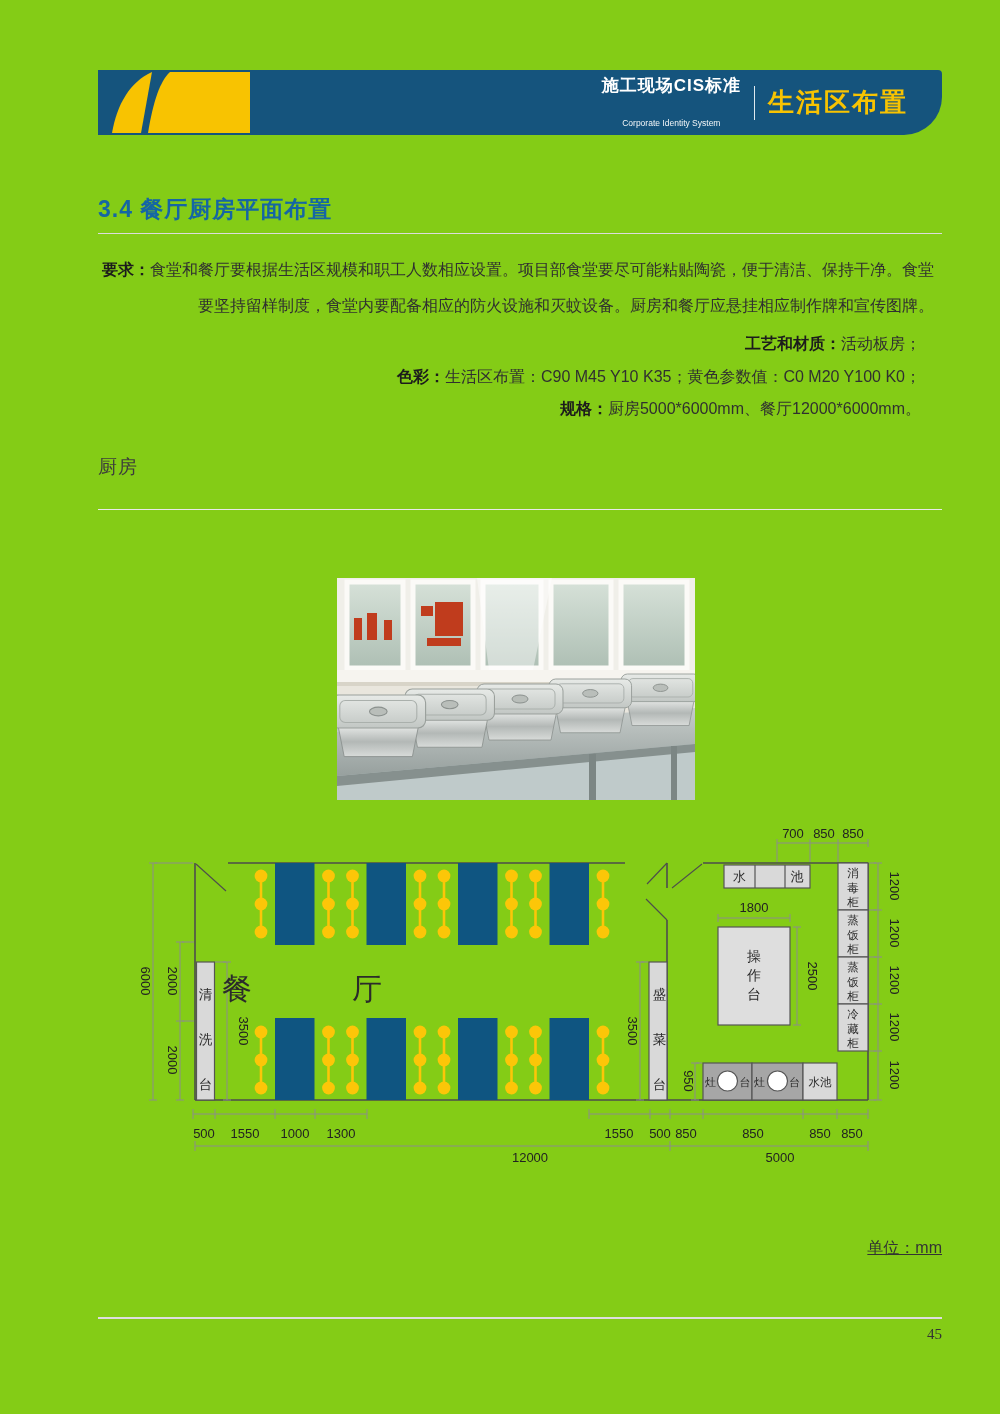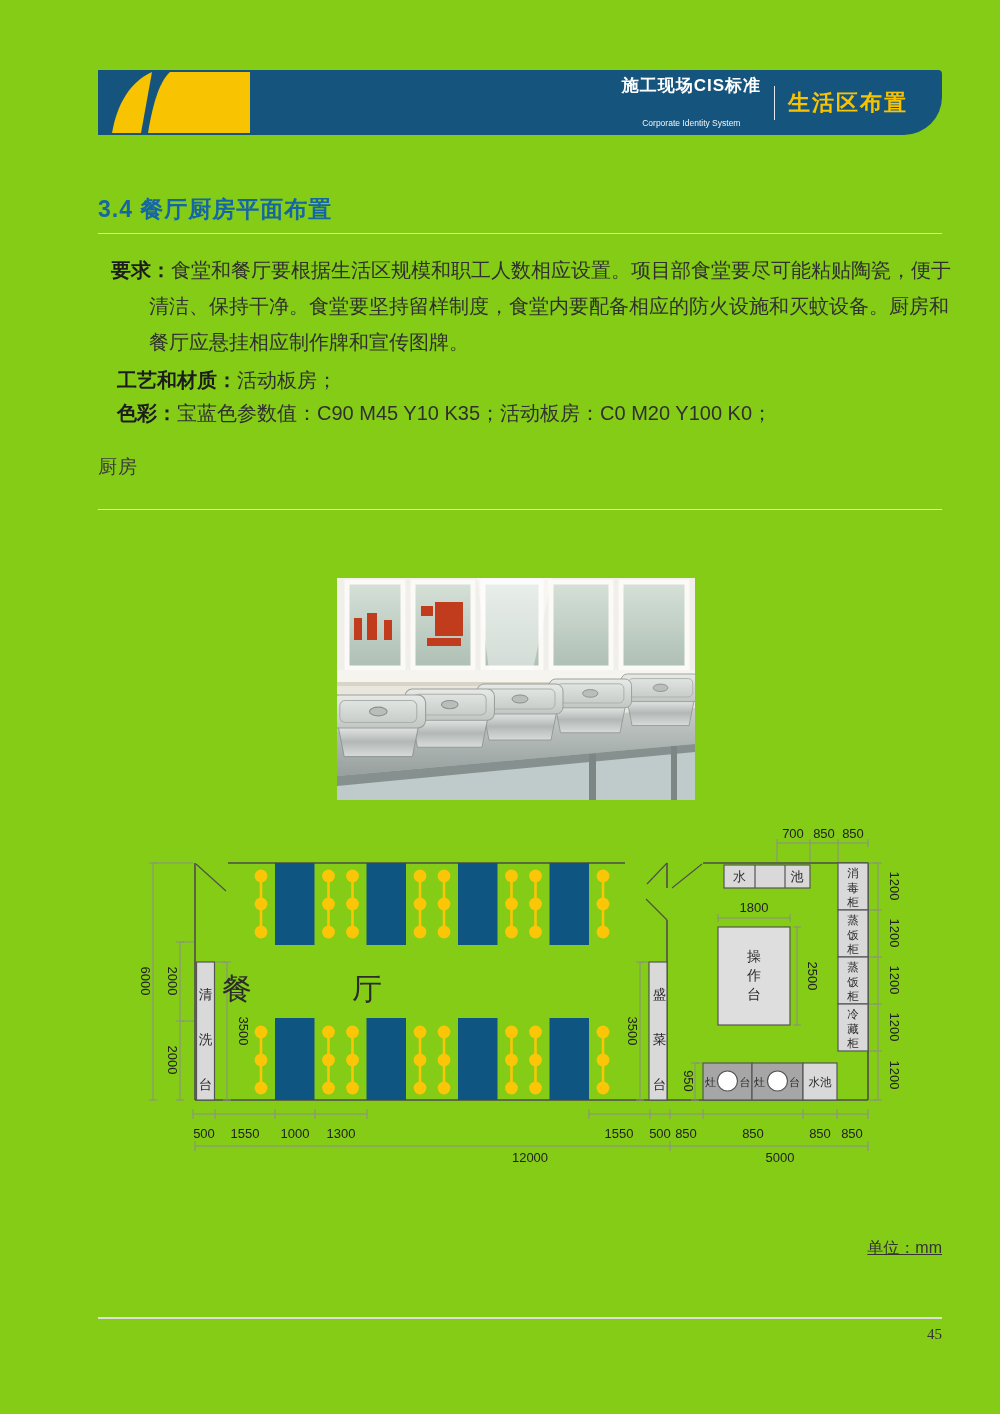--- a/index.html
+++ b/index.html
@@ -6,29 +6,29 @@
   .page{position:relative;width:1000px;height:1414px;margin:0 auto;background:#84cc16;
         font-family:"Liberation Sans","DejaVu Sans",sans-serif;overflow:hidden;color:#303030;}
   
   .banner{position:absolute;left:98px;top:70px;width:844px;height:65px;background:#15547d;
           border-radius:0 4px 38px 0;}
   .banner-right{position:absolute;right:34px;top:0;height:100%;display:flex;align-items:center;gap:13px;}
   .cis{text-align:center;color:#fff;line-height:1.15;}
   .cis-cn{font-size:17px;font-weight:bold;letter-spacing:1px;}
   .cis-en{font-size:8.5px;opacity:.95;margin-top:24px;}
   .vline{width:1px;height:34px;background:#dfe9ef;}
-  .sec-title{color:#f8c301;font-size:22px;font-weight:600;letter-spacing:2px;}
+  .sec-title{color:#f8c301;font-size:26px;font-weight:600;letter-spacing:2px;}
   
   .h1{position:absolute;left:98px;top:194px;font-size:23px;font-weight:bold;color:#1566a4;letter-spacing:1px;}
   .divider{position:absolute;left:98px;width:844px;border-top:1px solid #dcdcdc;}
   .d1{top:233px;} .d2{top:509px;border-top-color:#e8e8e8;}
-  .paras{position:absolute;left:111px;top:252px;width:846px;font-size:20px;color:#303030;}
+  .paras{position:absolute;left:88px;top:252px;width:846px;font-size:16px;color:#303030;text-align:right;}
   .paras b{color:#1c1c1c;}
   p.req{margin:0 0 10px;line-height:36px;padding-left:38px;text-indent:-38px;}
-  p.single{margin:0 6px 12px;line-height:20.5px;}
+  p.single{margin:0 13px 12px;line-height:20.5px;}
   .kitchen-label{position:absolute;left:98px;top:454px;font-size:19px;color:#3c3c3c;letter-spacing:1px;}
   .photo{position:absolute;left:337px;top:578px;width:358px;height:222px;}
   .plan{position:absolute;left:130px;top:820px;width:800px;height:350px;}
   .unit-note{position:absolute;right:58px;top:1238px;font-size:16px;color:#333;text-decoration:underline;}
   .d3{top:1317px;border-top:2px solid #dedede;}
   .pagenum{position:absolute;right:58px;top:1326px;font-size:15px;color:#333;font-family:Liberation Serif, serif;}
   
   text{font-family:"Liberation Sans","DejaVu Sans",sans-serif;}
   .dim{font-size:13px;fill:#222;text-anchor:middle;}
   .fix{fill:#2b2b2b;text-anchor:middle;}
@@ -52,21 +52,22 @@
       <div class="sec-title">生活区布置</div>
     </div>
   </div>
 
   <div class="h1">3.4 餐厅厨房平面布置</div>
   <div class="divider d1"></div>
 
   <div class="paras">
     <p class="req"><b>要求：</b><span>食堂和餐厅要根据生活区规模和职工人数相应设置。项目部食堂要尽可能粘贴陶瓷，便于清洁、保持干净。食堂要坚持留样制度，食堂内要配备相应的防火设施和灭蚊设备。厨房和餐厅应悬挂相应制作牌和宣传图牌。</span></p>
     <p class="single"><b>工艺和材质：</b><span>活动板房；</span></p>
-    <p class="single"><b>色彩：</b><span>宝蓝色参数值：C90 M45 Y10 K35；活动板房：C0 M20 Y100 K0；</span></p>
+    <p class="single"><b>色彩：</b><span>生活区布置：C90 M45 Y10 K35；黄色参数值：C0 M20 Y100 K0；</span></p>
+    <p class="single"><b>规格：</b><span>厨房5000*6000mm、餐厅12000*6000mm。</span></p>
   </div>
 
   <div class="kitchen-label">厨房</div>
   <div class="divider d2"></div>
 
   <svg class="photo" viewBox="0 0 358 222">
     <defs>
       <linearGradient id="glass" x1="0" y1="0" x2="0" y2="1">
         <stop offset="0" stop-color="#d6e1d8"></stop>
           <stop offset="1" stop-color="#aebfb4"></stop>

